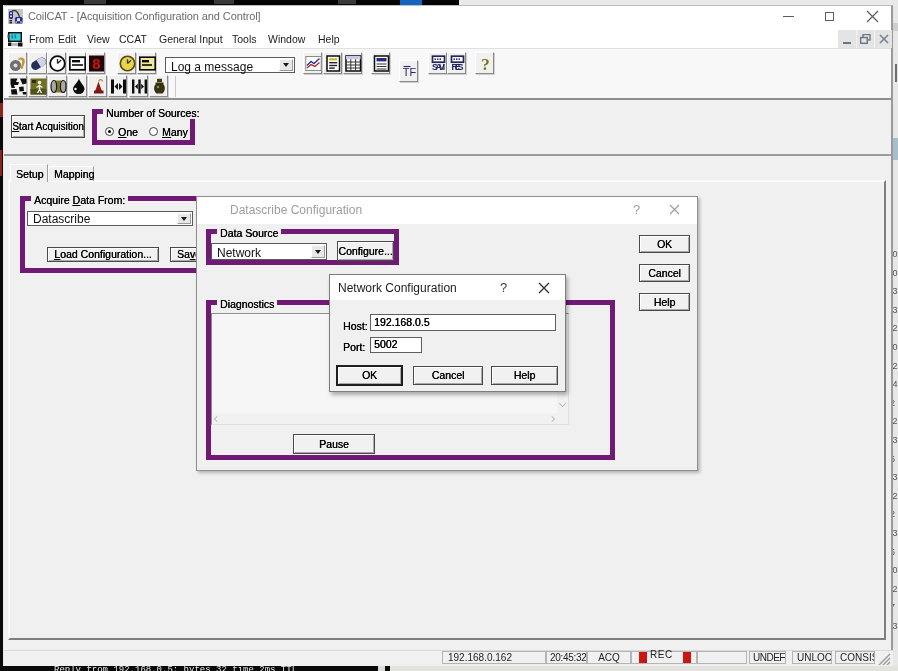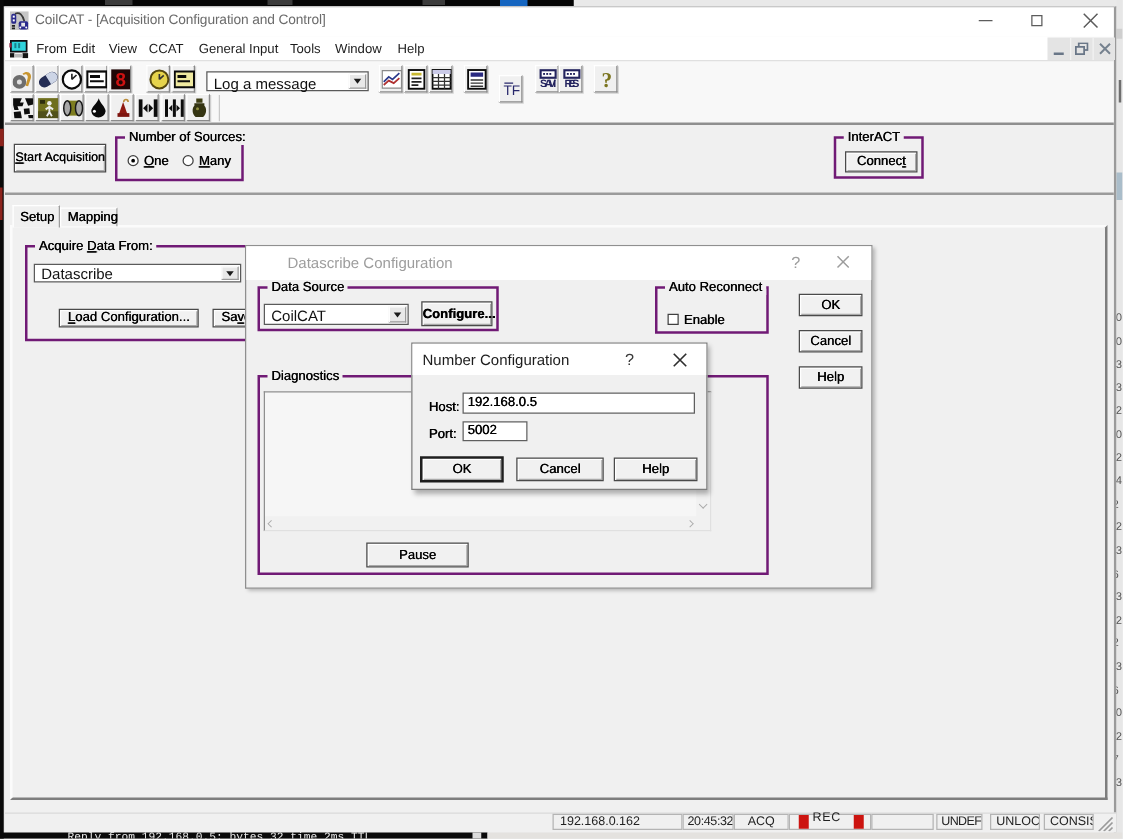--- a/index.html
+++ b/index.html
@@ -12,21 +12,21 @@
 
 .tbtn { position:absolute; width:19px; height:22px; background:#f0f0f0;
   border-top:1px solid #ffffff; border-left:1px solid #ffffff;
   border-right:1px solid #8a8a8a; border-bottom:1px solid #8a8a8a;
   box-shadow:1px 1px 0 #cfcfcf; }
 .tbtn svg { position:absolute; left:1px; top:2px; }
 
 .cbtn { position:absolute; background:#f1f1f1; border:1px solid #696969;
   box-shadow:inset 1px 1px 0 #ffffff, inset -1px -1px 0 #a9a9a9;
   font-size:10.5px; color:#000; text-shadow:0.3px 0 0 #000; text-align:center; }
-.gb { position:absolute; border:2px solid #701a75; }
+.gb { position:absolute; border:5px solid #701a75; }
 .gb .lbl { position:absolute; top:-7px; left:6px; background:#f0f0f0; padding:0 3px;
   font-size:10.5px; color:#000; text-shadow:0.3px 0 0 #000; white-space:nowrap; }
 .combo { position:absolute; background:#fff; border:1px solid #5a5a5a; }
 .combo .txt { position:absolute; left:5px; top:2px; font-size:12px; color:#111; white-space:nowrap;}
 .combo .arr { position:absolute; right:1px; top:1px; bottom:1px; width:14px; background:#e8e8e8;
   border:1px solid #9a9a9a; border-top-color:#fdfdfd; border-left-color:#fdfdfd; }
 .combo .arr:after { content:""; position:absolute; left:3px; top:calc(50% - 2px); border:3.5px solid transparent; border-top:4.5px solid #1a1a1a; }
 .seg { position:absolute; top:651px; height:13px; border:1px solid #b4b4b4; background:#f0f0f0;
   font-size:10px; line-height:12px; color:#222; overflow:hidden; white-space:nowrap; }
 u { text-decoration:underline; }
@@ -317,24 +317,20 @@
 
   <div class="gb" style="left:92px;top:109px;width:103px;height:36px;">
     <div class="lbl">Number of Sources:</div>
     <div class="abs" style="left:8px;top:13px;width:9px;height:9px;border-radius:50%;border:1px solid #404040;background:#fff;"></div>
     <div class="abs" style="left:11px;top:16px;width:3px;height:3px;border-radius:50%;background:#000;"></div>
     <div class="abs f11" style="left:21px;top:12px;"><u>O</u>ne</div>
     <div class="abs" style="left:52px;top:13px;width:9px;height:9px;border-radius:50%;border:1px solid #404040;background:#fff;"></div>
     <div class="abs f11" style="left:65px;top:12px;"><u>M</u>any</div>
   </div>
 
-  <div class="gb" style="left:667px;top:109px;width:72px;height:34px;">
-    <div class="lbl">InterACT</div>
-    <div class="cbtn" style="left:7px;top:10px;width:58px;height:17px;border-color:#4a4a4a;line-height:15px;">Connec<u>t</u></div>
-  </div>
 
   <div class="abs" style="left:4px;top:156px;width:887px;height:494px;background:#f0f0f0;"></div>
 
   <div class="abs" style="left:8px;top:180px;width:878px;height:460px;border:2px solid;border-color:#fbfbfb #7e7e7e #7e7e7e #fbfbfb;"></div>
 
   <div class="abs" style="left:10px;top:164px;width:38px;height:18px;background:#f0f0f0;border:1px solid #9e9e9e;border-bottom:none;border-top-color:#fff;border-left-color:#fff;"></div>
   <div class="abs" style="left:48px;top:166px;width:46px;height:15px;background:#f0f0f0;border:1px solid #9e9e9e;border-bottom:none;border-top-color:#fff;border-left-color:#fff;"></div>
   <div class="abs" style="left:16px;top:168px;font-size:10.5px;color:#000;text-shadow:0.3px 0 0 #000;">Setup</div>
   <div class="abs" style="left:54px;top:168px;font-size:10.5px;color:#000;text-shadow:0.3px 0 0 #000;">Mapping</div>
 
@@ -353,30 +349,25 @@
   <div class="abs" style="left:230px;top:203px;font-size:12px;color:#9d9d9d;">Datascribe Configuration</div>
   <div class="abs" style="left:633px;top:202px;font-size:13px;color:#9d9d9d;">?</div>
   <svg class="abs" style="left:669px;top:204px;" width="11" height="11" viewBox="0 0 11 11">
     <path d="M1 1 L10 10 M10 1 L1 10" stroke="#9d9d9d" stroke-width="1.2" fill="none"></path>
   </svg>
 
   <div class="gb" style="left:206px;top:229px;width:193px;height:36px;">
     <div class="lbl">Data Source</div>
   </div>
   <div class="combo" style="left:211px;top:243px;width:116px;height:17px;">
-    <div class="txt">CoilCAT</div>
+    <div class="txt">Network</div>
       <div class="arr"></div>
   </div>
-  <div class="cbtn" style="left:337px;top:241px;width:57px;height:20px;border-color:#4a4a4a;line-height:18px;font-weight:bold;">Configure...</div>
-
-  <div class="gb" style="left:524px;top:229px;width:91px;height:38px;">
-    <div class="lbl">Auto Reconnect</div>
-    <div class="abs" style="left:8px;top:20px;width:9px;height:9px;border:1px solid #404040;background:#fff;"></div>
-    <div class="abs f11" style="left:21px;top:19px;">Enable</div>
-  </div>
+  <div class="cbtn" style="left:337px;top:241px;width:57px;height:20px;border-color:#4a4a4a;line-height:18px;">Configure...</div>
+
 
   <div class="cbtn" style="left:639px;top:235px;width:51px;height:18px;border-color:#4a4a4a;line-height:16px;">OK</div>
   <div class="cbtn" style="left:639px;top:264px;width:51px;height:18px;border-color:#4a4a4a;line-height:16px;">Cancel</div>
   <div class="cbtn" style="left:639px;top:293px;width:51px;height:18px;border-color:#4a4a4a;line-height:16px;">Help</div>
 
   <div class="gb" style="left:206px;top:300px;width:409px;height:160px;">
     <div class="lbl">Diagnostics</div>
   </div>
 
   <div class="abs" style="left:211px;top:313px;width:358px;height:112px;background:#f6f6f6;border:1px solid #8f8f8f;border-right-color:#e0e0e0;border-bottom-color:#e0e0e0;"></div>
@@ -385,21 +376,21 @@
   <div class="abs" style="left:559px;top:400px;width:7px;height:7px;border-top:1px solid #a9a9a9;border-right:1px solid #a9a9a9;transform:rotate(135deg) scale(0.7);"></div>
 
   <div class="abs" style="left:212px;top:413px;width:356px;height:11px;background:#f1f1f1;"></div>
   <div class="abs" style="left:214px;top:416px;width:6px;height:6px;border-top:1px solid #a9a9a9;border-left:1px solid #a9a9a9;transform:rotate(-45deg) scale(0.7);"></div>
   <div class="abs" style="left:549px;top:416px;width:6px;height:6px;border-top:1px solid #a9a9a9;border-right:1px solid #a9a9a9;transform:rotate(45deg) scale(0.7);"></div>
 
   <div class="cbtn" style="left:293px;top:434px;width:82px;height:20px;border-color:#4a4a4a;line-height:18px;">Pause</div>
 
   <div class="abs" style="left:329px;top:274px;width:237px;height:118px;background:#f0f0f0;border:1px solid #7d7d7d;box-shadow:2px 3px 4px rgba(0,0,0,0.3);"></div>
   <div class="abs" style="left:330px;top:275px;width:235px;height:25px;background:#ffffff;"></div>
-  <div class="abs" style="left:338px;top:281px;font-size:12px;color:#1c1c1c;">Number Configuration</div>
+  <div class="abs" style="left:338px;top:281px;font-size:12px;color:#1c1c1c;">Network Configuration</div>
   <div class="abs" style="left:500px;top:280px;font-size:13px;color:#3a3a3a;">?</div>
   <svg class="abs" style="left:538px;top:282px;" width="12" height="12" viewBox="0 0 12 12">
     <path d="M1 1 L11 11 M11 1 L1 11" stroke="#2e2e2e" stroke-width="1.3" fill="none"></path>
   </svg>
 
   <div class="abs f11" style="left:343px;top:320px;">Host:</div>
   <div class="abs" style="left:370px;top:314px;width:186px;height:17px;background:#fff;border:1px solid #5f5f5f;"></div>
   <div class="abs f11" style="left:374px;top:316px;">192.168.0.5</div>
   <div class="abs f11" style="left:343px;top:341px;">Port:</div>
   <div class="abs" style="left:370px;top:337px;width:52px;height:16px;background:#fff;border:1px solid #5f5f5f;"></div>

